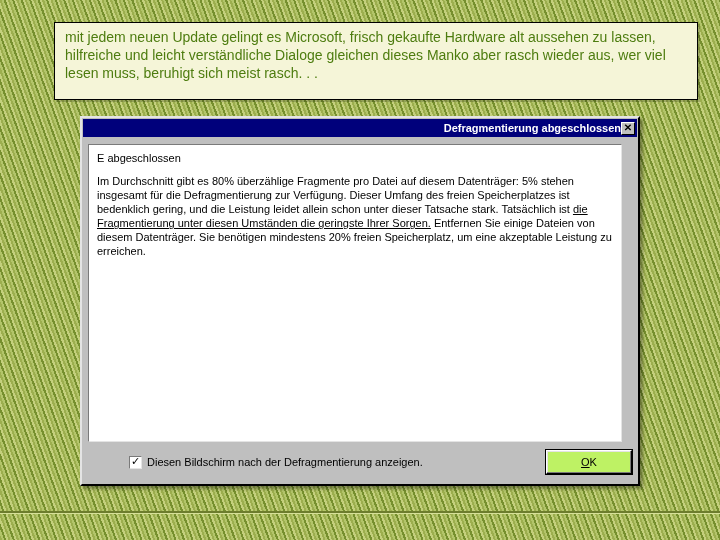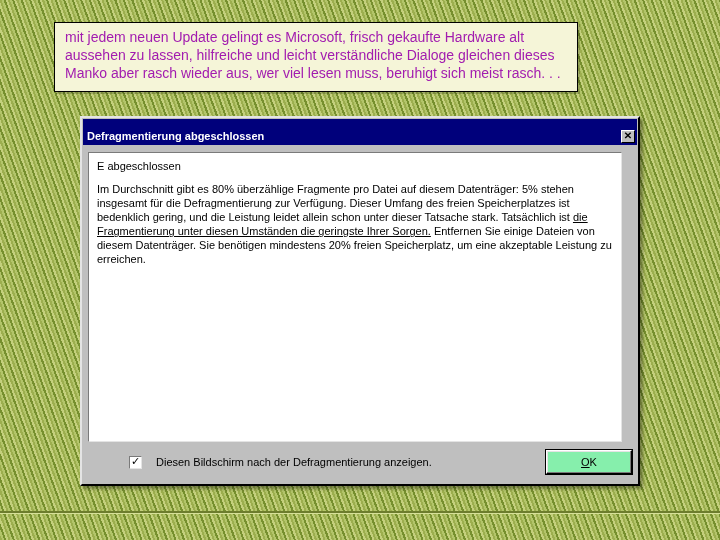--- a/index.html
+++ b/index.html
@@ -10,43 +10,43 @@
   
   .bg{
     width:720px;height:540px;
     background:
       repeating-linear-gradient(70deg,#9cae4e 0 2px,#b3c56a 2px 4px,#768f2e 4px 6px,#c4d07d 6px 8px),
       repeating-linear-gradient(-40deg,rgba(0,0,0,0.08) 0 2px,transparent 2px 5px);
     position:relative;
     box-sizing:border-box;
   }
   .caption-box{
-    position:absolute;left:54px;top:22px;width:524px;
+    position:absolute;left:54px;top:22px;width:644px;
     background:#f5f5d8;
     border:1px solid #000;
-    padding:6px 10px 8px 10px;
+    padding:6px 10px 16px 10px;
     box-sizing:border-box;
-    font-size:14px;line-height:1.28;color:#a21caf;
+    font-size:14px;line-height:1.28;color:#4d7c0f;
     box-shadow:2px 2px 0 rgba(0,0,0,0.18);
   }
   .dialog{
     position:absolute;left:80px;top:116px;width:560px;height:370px;
     background:#bfbfbf;
     border-top:2px solid #e4e4e4;border-left:2px solid #e4e4e4;
     border-right:2px solid #000;border-bottom:2px solid #000;
     box-shadow:3px 3px 3px rgba(0,0,0,0.35);
     font-family:"MS Sans Serif",Tahoma,Arial,sans-serif;
     font-size:11px;color:#000;
     box-sizing:border-box;
     display:flex;flex-direction:column;
   }
   .titlebar{
     height:18px;background:#00007b;color:#fff;
-    display:flex;align-items:center;justify-content:space-between;
-    padding:8px 2px 0 4px;font-weight:bold;font-size:11px;
+    display:flex;align-items:center;justify-content:flex-end;
+    padding:0 2px 0 4px;font-weight:bold;font-size:11px;
     margin:1px;
   }
   .titlebar .close{
     width:14px;height:13px;background:#bfbfbf;
     border-top:1px solid #fff;border-left:1px solid #fff;
     border-right:1px solid #000;border-bottom:1px solid #000;
     display:flex;align-items:center;justify-content:center;
     color:#000;font-weight:bold;font-size:10px;line-height:1;
     box-sizing:border-box;cursor:default;
   }
@@ -57,38 +57,38 @@
     padding:6px 8px;box-sizing:border-box;overflow:hidden;
     line-height:1.28;
   }
   .body-area p{margin:0 0 9px 0;}
   .underline{text-decoration:underline;}
   .footer{
     height:32px;margin:4px 6px 6px 6px;
     display:flex;align-items:center;justify-content:space-between;
   }
   .chk{
-    display:flex;align-items:center;gap:14px;font-size:11px;padding-left:41px;
+    display:flex;align-items:center;gap:5px;font-size:11px;padding-left:41px;
   }
   .chkbox{
     width:13px;height:13px;background:#fff;
     border-top:1px solid #7a7a7a;border-left:1px solid #7a7a7a;
     border-right:1px solid #e4e4e4;border-bottom:1px solid #e4e4e4;
     box-sizing:border-box;position:relative;
   }
   .chkbox.checked::after{
     content:"";position:absolute;left:2px;top:-1px;width:8px;height:8px;
     border-right:1.6px solid #000;border-bottom:1.6px solid #000;
     transform:rotate(45deg) scale(0.6);transform-origin:center;
   }
   .chkbox.checked::after{
     content:"✓";border:none;transform:none;left:1px;top:-2px;font-size:11px;color:#000;
   }
   .ok-btn{
-    min-width:84px;height:22px;background:#86efac;
+    min-width:84px;height:22px;background:#bef264;
     border-top:1px solid #fff;border-left:1px solid #fff;
     border-right:1px solid #000;border-bottom:1px solid #000;
     box-shadow:inset -1px -1px 0 #7a7a7a, inset 1px 1px 0 #e4e4e4,
                0 0 0 1px #000;
     display:flex;align-items:center;justify-content:center;
     font-size:11px;cursor:default;
   }
   .ok-btn .ul{text-decoration:underline;}
   .hr{
     position:absolute;left:0;right:0;bottom:26px;height:0;

